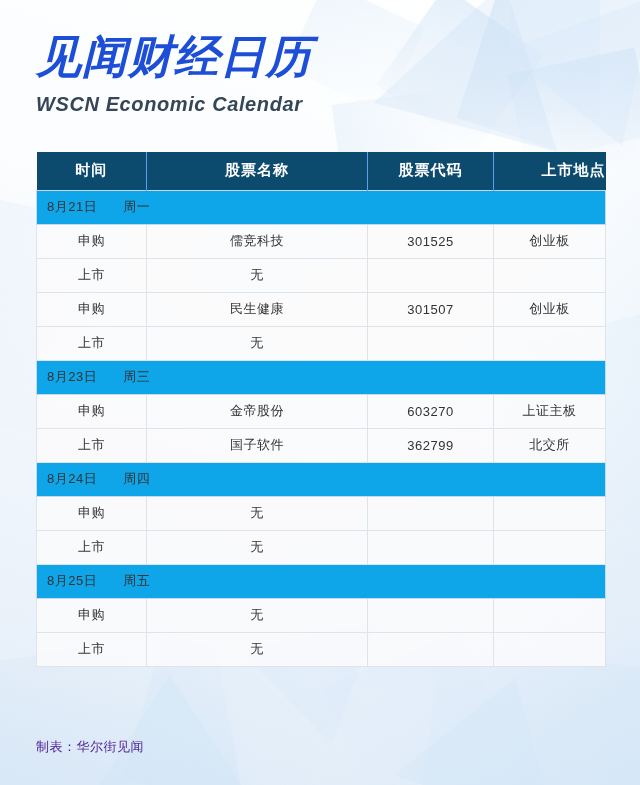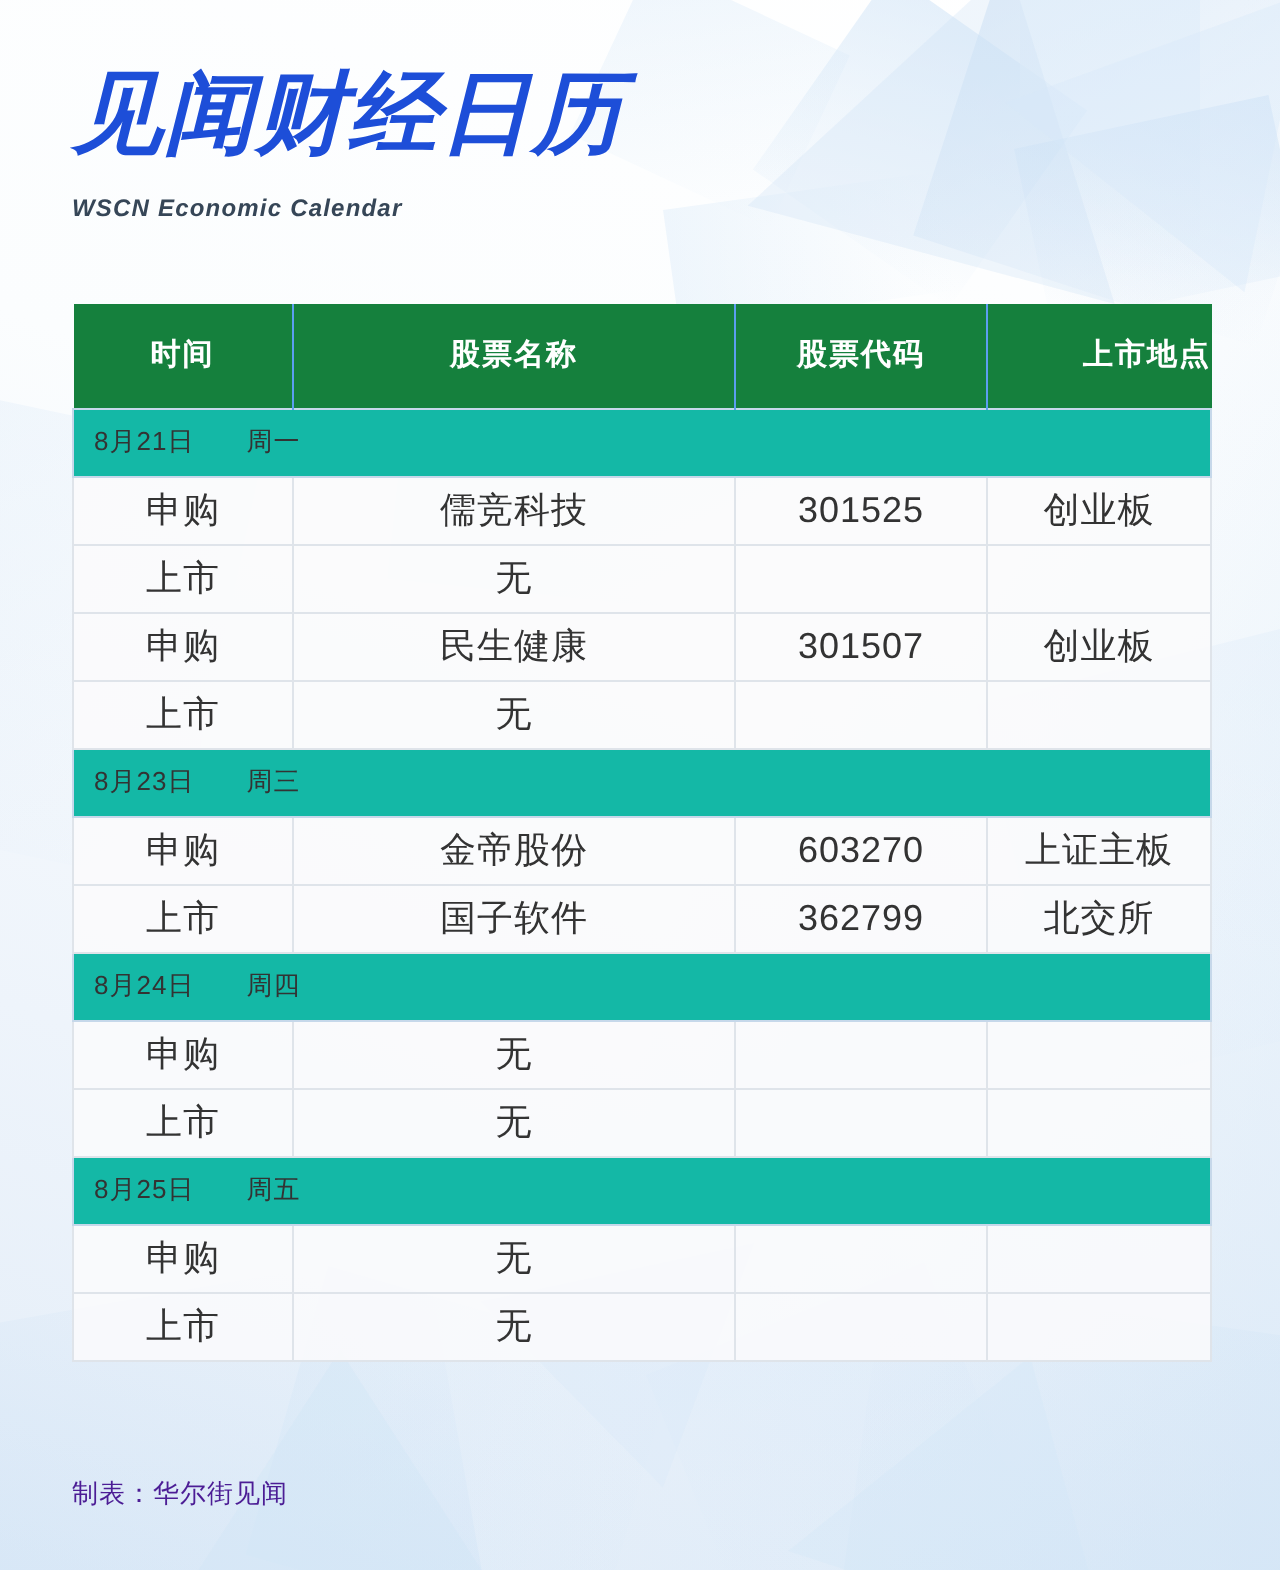--- a/index.html
+++ b/index.html
@@ -84,21 +84,21 @@
   
   .header { position:absolute; top:0; left:0; width:640px; height:150px; }
   .title-block { position:absolute; left:36px; top:31px; }
   .main-title {
     font-size:45px; line-height:52px; font-weight:bold; font-style:italic;
     color:#1d4ed8; letter-spacing:1px;
     font-family:"Liberation Sans","DejaVu Sans",sans-serif;
   }
   .sub-title {
     margin-top:9px;
-    font-size:12px; line-height:24px; font-weight:bold; font-style:italic;
+    font-size:20px; line-height:24px; font-weight:bold; font-style:italic;
     color:#364657; letter-spacing:0.6px;
     font-family:"Liberation Sans","DejaVu Sans",sans-serif;
   }
 
   .brand { position:absolute; right:36px; top:52px; display:flex; align-items:center; gap:9px; }
   .brand-mark {
     width:32px; height:32px; border-radius:50%;
     background:#1464d4;
     display:flex; align-items:center; justify-content:center;
     flex:0 0 auto;
@@ -116,44 +116,44 @@
     width:569px;
     border-collapse:collapse;
     table-layout:fixed;
   }
   .cal-table col.c-time  { width:110px; }
   .cal-table col.c-name  { width:221px; }
   .cal-table col.c-code  { width:126px; }
   .cal-table col.c-place { width:112px; }
 
   .cal-table th {
-    background:#15803d;
+    background:#0c4a6e;
     color:#ffffff;
     font-size:15px;
     font-weight:bold;
-    height:52px;
+    height:38px;
     text-align:center;
     border-right:1px solid #5c9ef0;
     letter-spacing:1px;
   }
   .cal-table th:last-child { border-right:none;text-align:right; }
 
   .cal-table td {
     height:34px;
     text-align:center;
     vertical-align:middle;
-    font-size:18px;
+    font-size:13px;
     color:#333333;
     border:1px solid #dfe4ea;
     background:rgba(250,251,252,0.88);
     letter-spacing:0.5px;
   }
 
   tr.date-row td {
-    background:#14b8a6;
+    background:#0ea5e9;
     text-align:left;
     padding-left:10px;
     font-size:13px;
     color:#333333;
     border-left:1px solid #c6d8ea;
     border-right:1px solid #c6d8ea;
     border-top:1px solid #c6d8ea;
     border-bottom:1px solid #c6d8ea;
   }
   .date-label { display:inline-block; }

